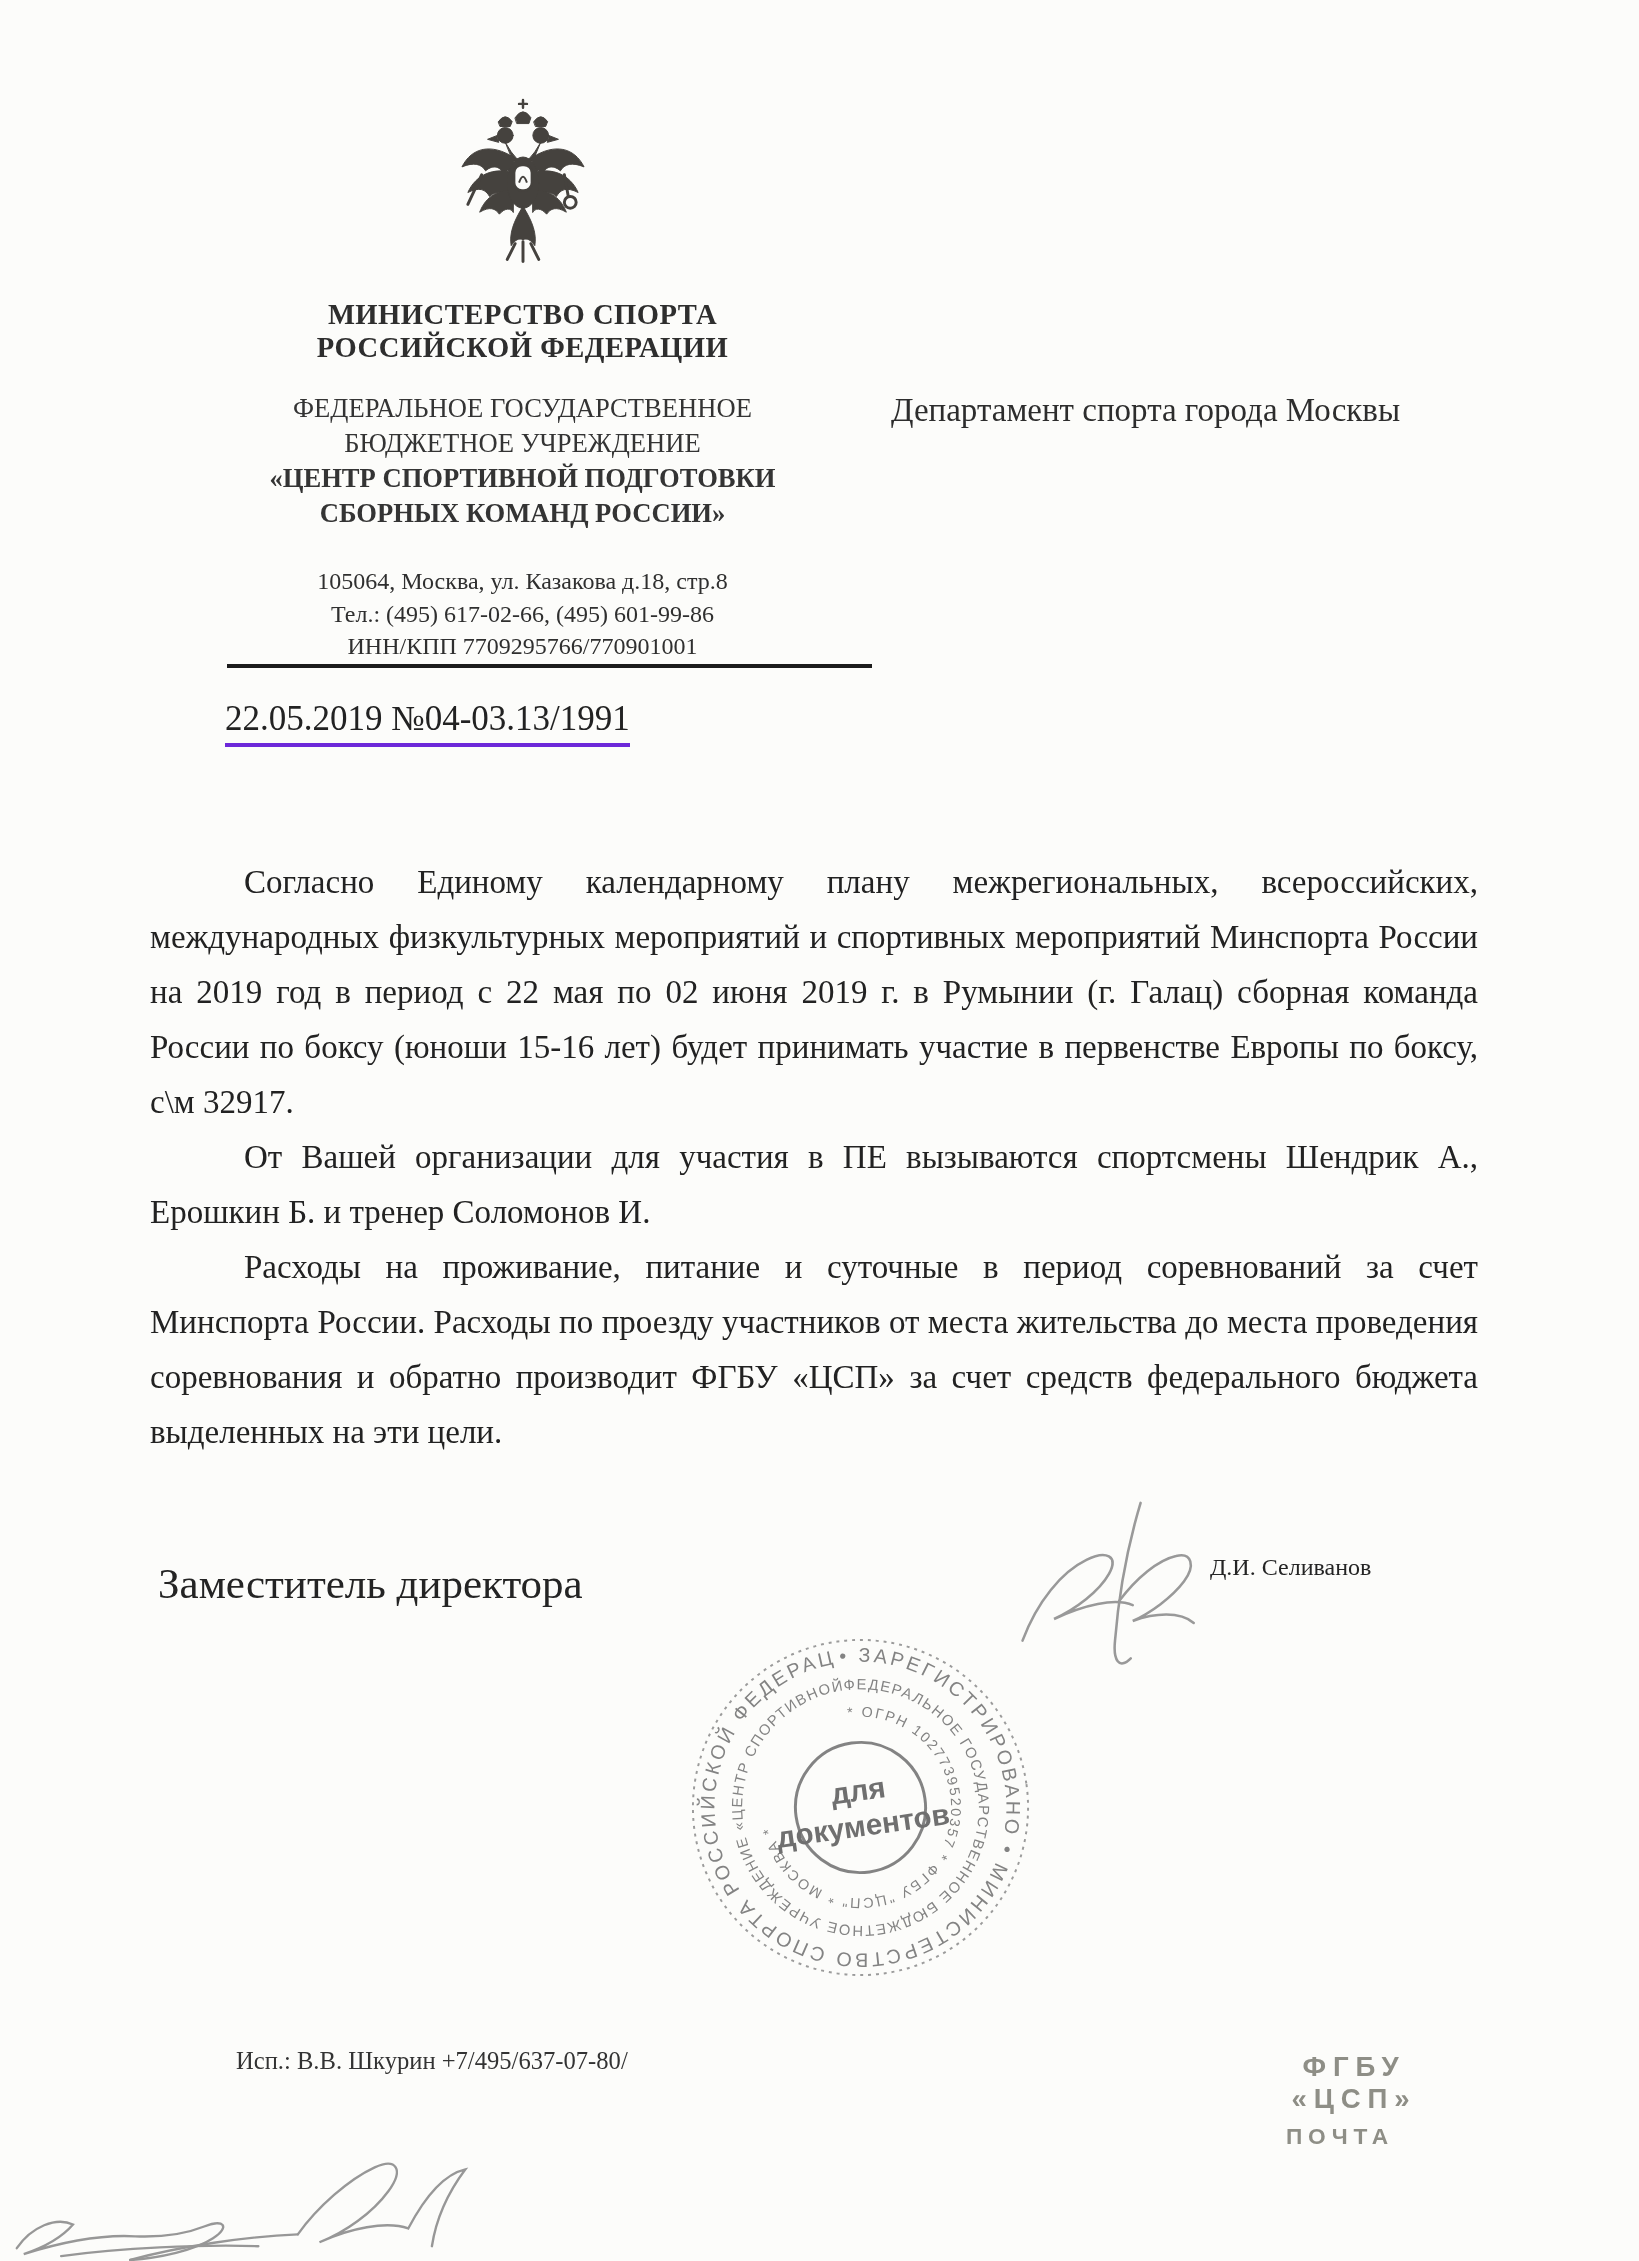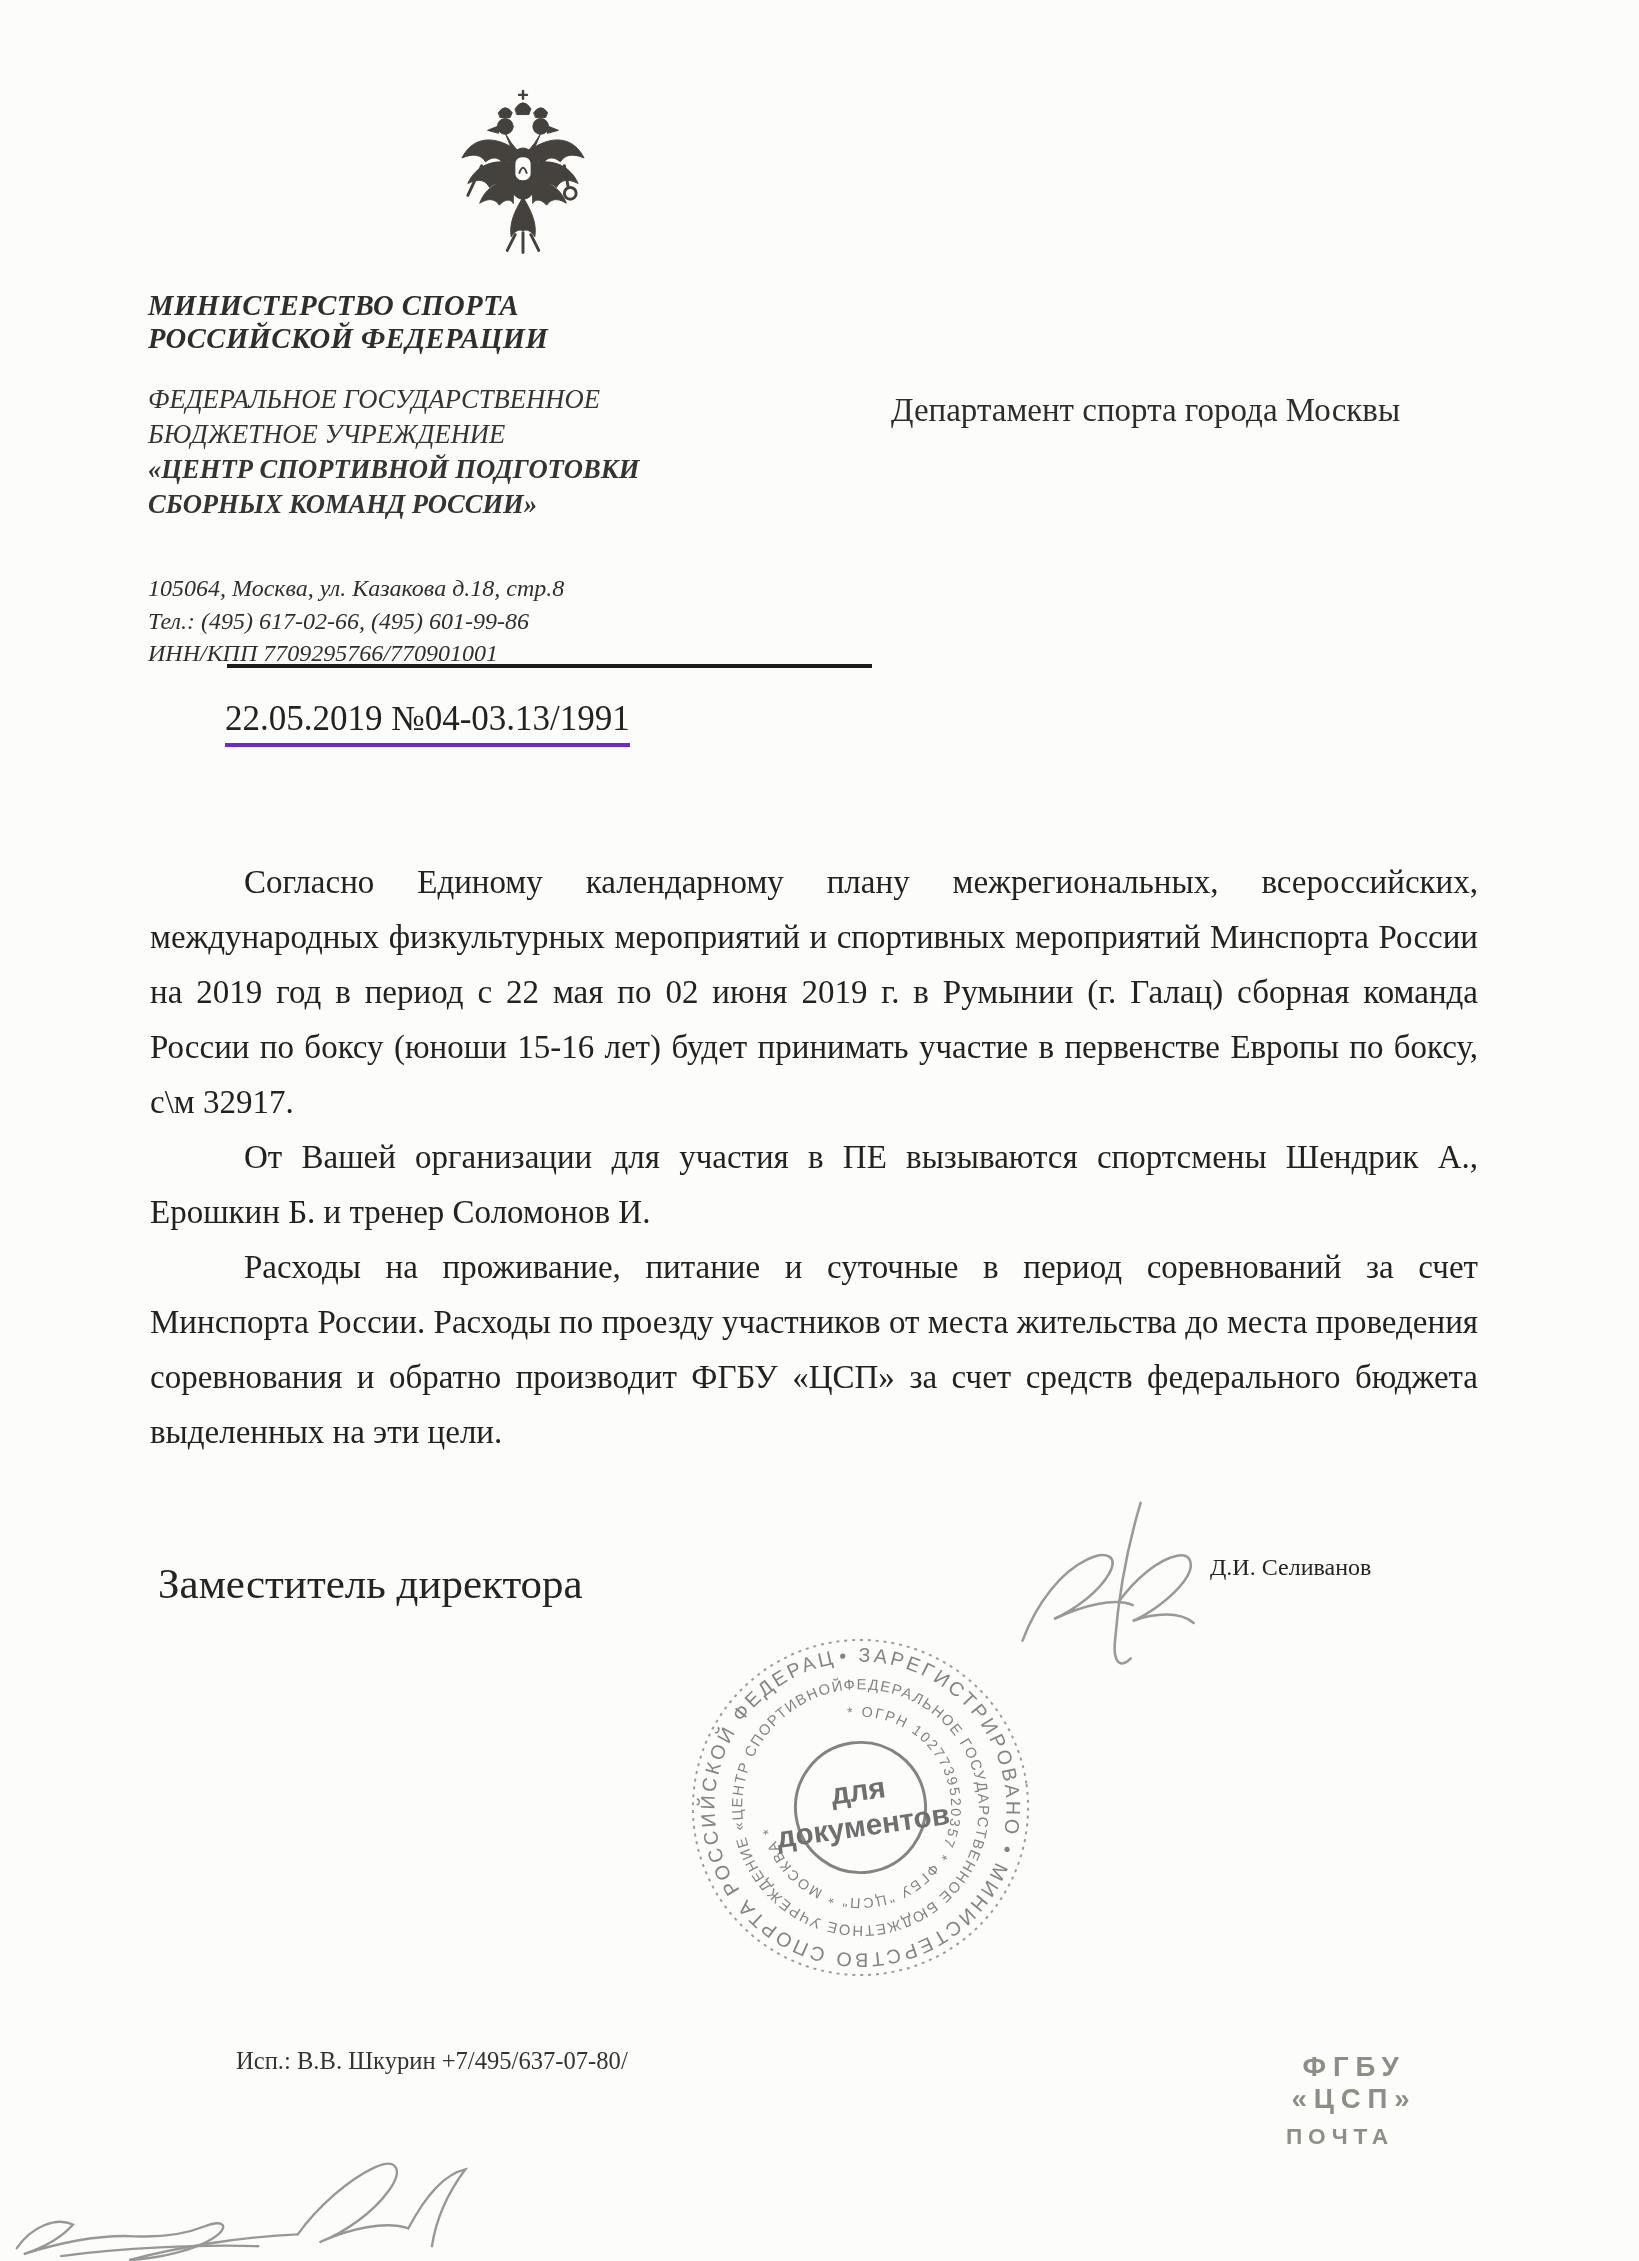--- a/index.html
+++ b/index.html
@@ -7,34 +7,34 @@
     width:1639px;height:2262px;position:relative;
     background:#fcfcfa;
     font-family:"Liberation Serif", serif;
     color:#262626;
     overflow:hidden;
   }
   .abs{position:absolute;}
 
   
   .header-col{
-    left:148px; top:87px; width:749px;
-    font-style:italic;
+    left:148px; top:96px; width:749px;
+    text-align:center;
   }
   .coat{display:block;margin:0 auto 9.9px auto;}
   .ministry{
     font-size:28.6px;font-weight:bold;letter-spacing:0.5px;
     line-height:33px;color:#2e2e2e;
   }
   .org{
     margin-top:27.6px;font-size:26.6px;line-height:35px;color:#343434;
   }
   .org .b{font-weight:bold;}
   .addr{
-    margin-top:50px;font-size:24px;line-height:32.5px;color:#2f2f2f;
+    margin-top:34px;font-size:24px;line-height:32.5px;color:#2f2f2f;
   }
   .divider{
     left:227px; top:664px; width:645px; height:3.9px;
     background:#1c1c1c;
   }
 
   .recipient{
     left:891px; top:392px; width:630px;
     font-size:33px; color:#2d2d2d;
   }

